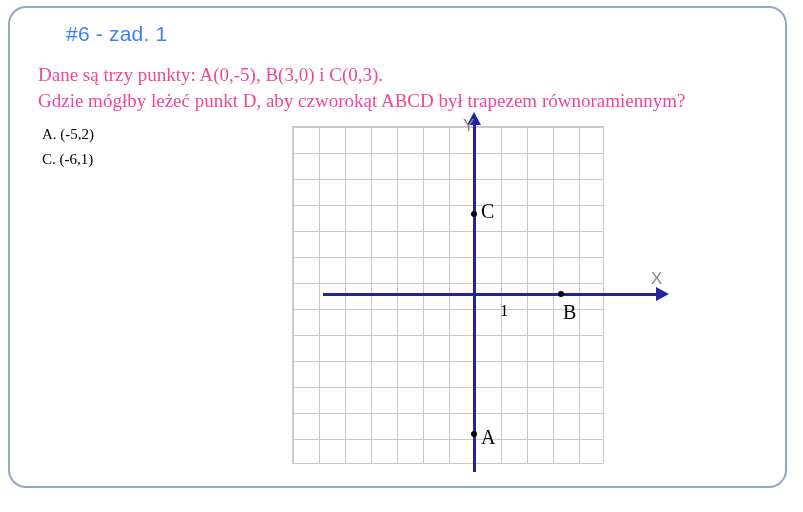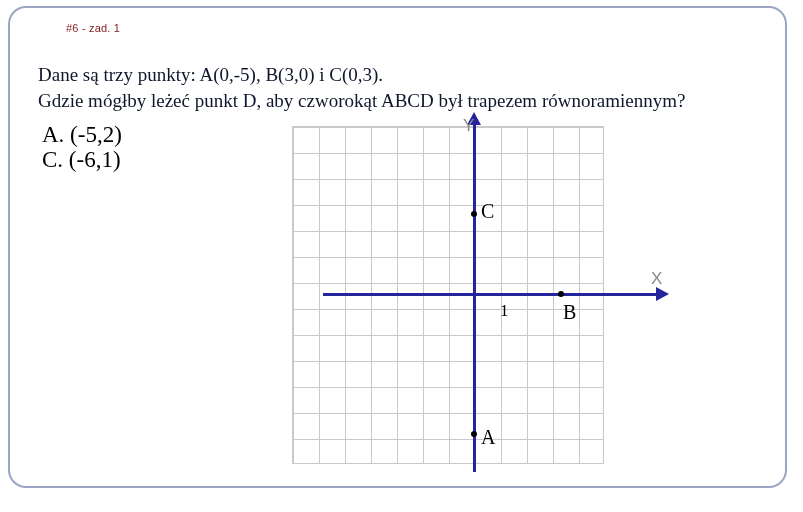--- a/index.html
+++ b/index.html
@@ -25,45 +25,45 @@
     border: 2px solid #9aa6c4;
     border-radius: 18px;
     box-sizing: border-box;
   }
 
   #slide-title {
     position: absolute;
     left: 56px;
     top: 14px;
     font-family: "Liberation Sans", sans-serif;
-    font-size: 11px;
-    color: #7f1d1d;
+    font-size: 21px;
+    color: #3b82f6;
     letter-spacing: 0.2px;
   }
 
   .prompt-line {
     position: absolute;
     left: 28px;
     font-family: "Liberation Serif", serif;
     font-size: 19px;
-    color: #0f172a;
+    color: #ec4899;
     white-space: nowrap;
   }
   #prompt-line-1 { top: 56px; }
   #prompt-line-2 { top: 82px; font-family: Liberation Serif, serif; }
 
   #answers {
     position: absolute;
     left: 32px;
     top: 114px;
     width: 220px;
   }
   .answer-item {
     font-family: "Liberation Serif", serif;
-    font-size: 23px;
+    font-size: 15px;
     color: #000000;
     line-height: 25px;
     white-space: nowrap;
   }
 
   
   #graph {
     position: absolute;
     left: 277px;
     top: 108px;

